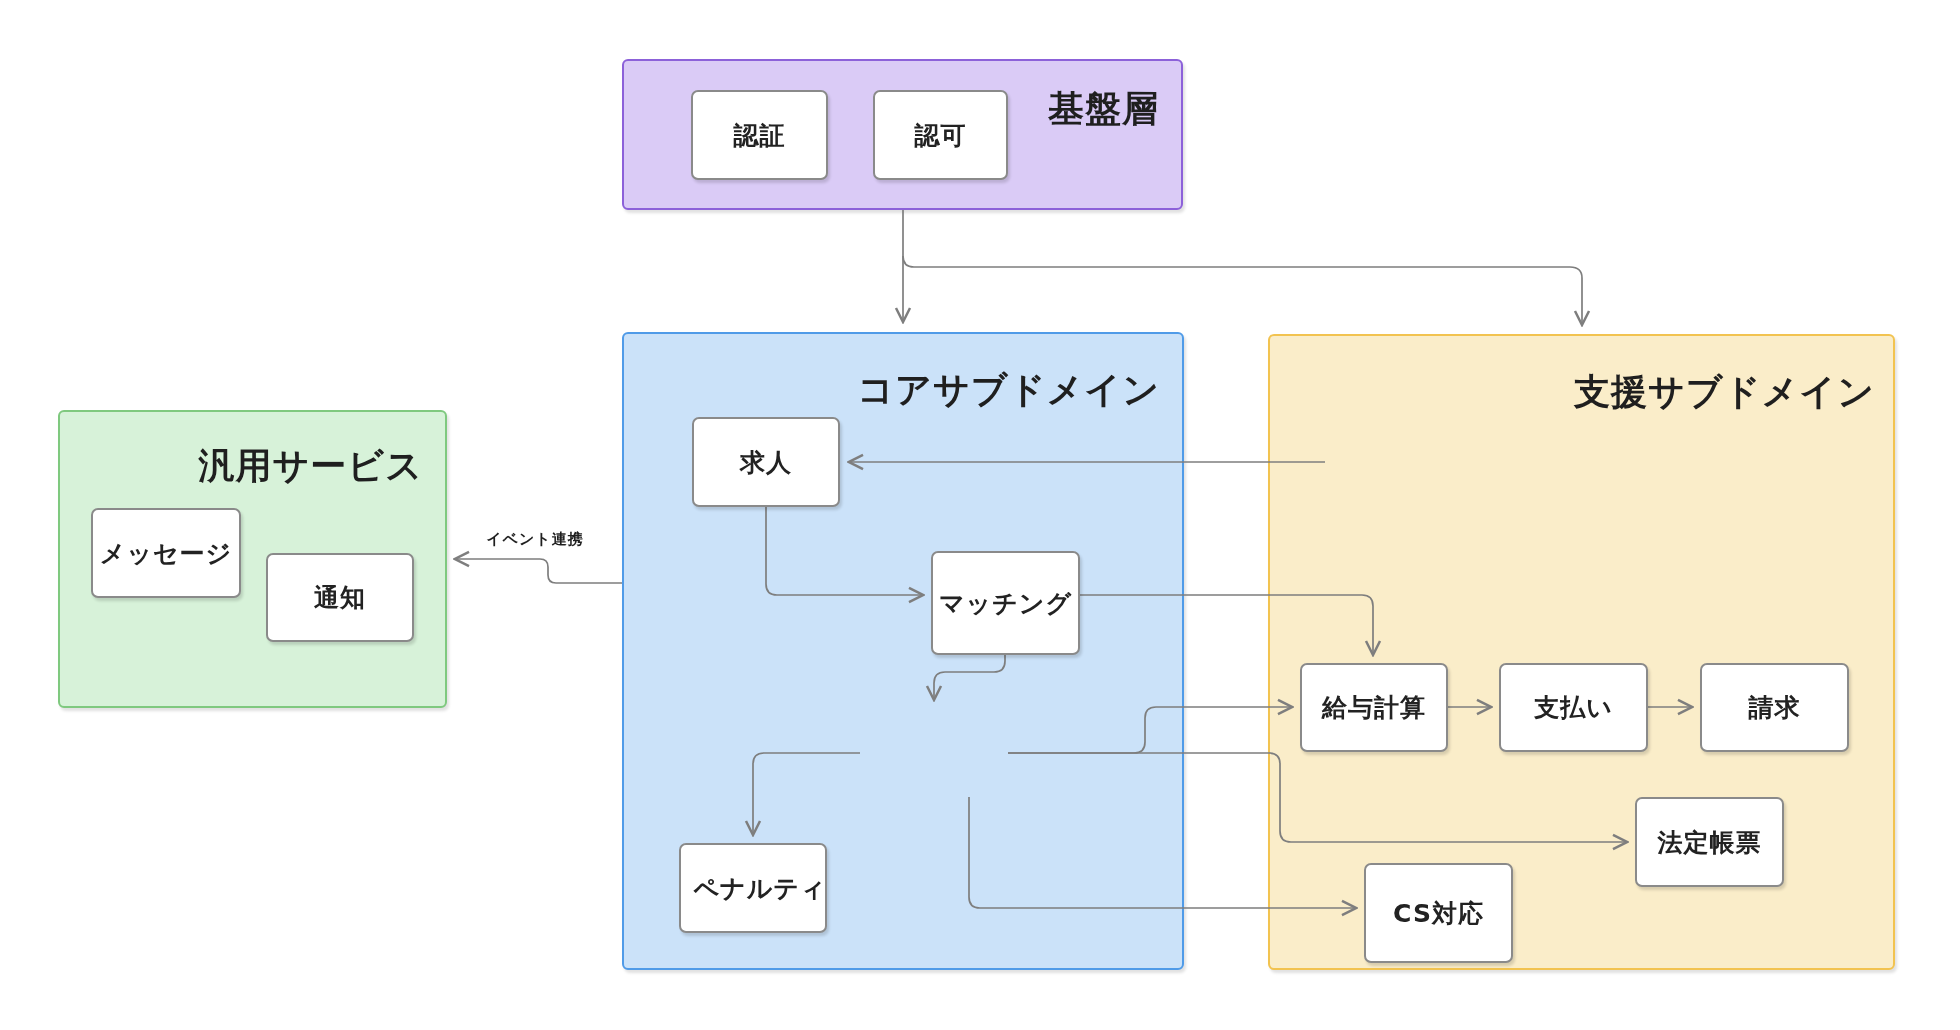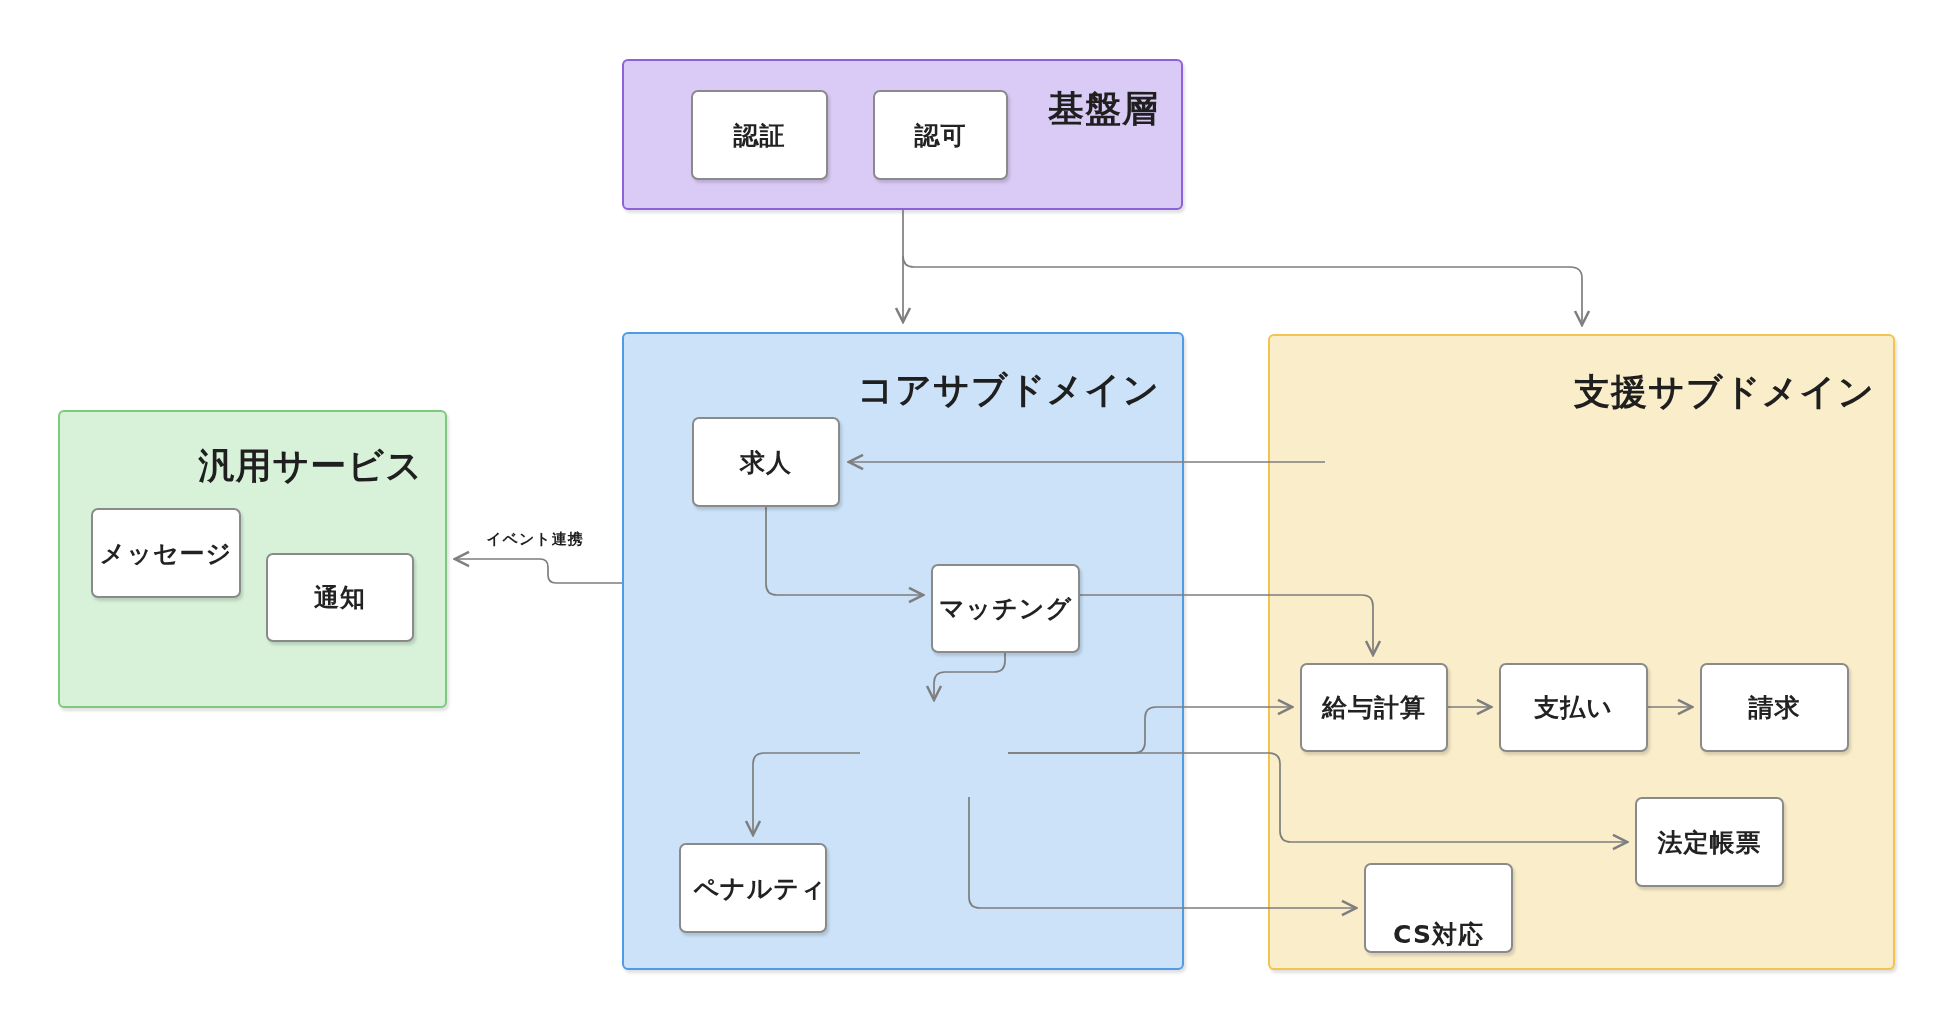--- a/index.html
+++ b/index.html
@@ -92,21 +92,21 @@
     </div>
 
   <div class="node" style="left:266px;top:553px;width:148px;height:89px;">
       <span>通知</span>
     </div>
 
   <div class="node" style="left:692px;top:417px;width:148px;height:90px;">
       <span>求人</span>
     </div>
 
-  <div class="node" style="left:931px;top:564px;width:149px;height:89px;">
+  <div class="node" style="left:931px;top:551px;width:149px;height:104px;">
       <span>マッチング</span>
     </div>
 
 
   <div class="node" style="left:679px;top:843px;width:148px;height:90px;padding-left:14px;">
       <span>ペナルティ</span>
     </div>
 
 
   <div class="node" style="left:1300px;top:663px;width:148px;height:89px;">
@@ -118,19 +118,19 @@
     </div>
 
   <div class="node" style="left:1700px;top:663px;width:149px;height:89px;">
       <span>請求</span>
     </div>
 
   <div class="node" style="left:1635px;top:797px;width:149px;height:90px;">
       <span>法定帳票</span>
     </div>
 
-  <div class="node" style="left:1364px;top:863px;width:149px;height:90px;align-items:flex-end;">
+  <div class="node" style="left:1364px;top:863px;width:149px;height:100px;">
       <span>CS対応</span>
     </div>
 
   <div class="edge-label" style="left:535px;top:530px;">イベント連携</div>
 
 </div>
 
 </body></html>

